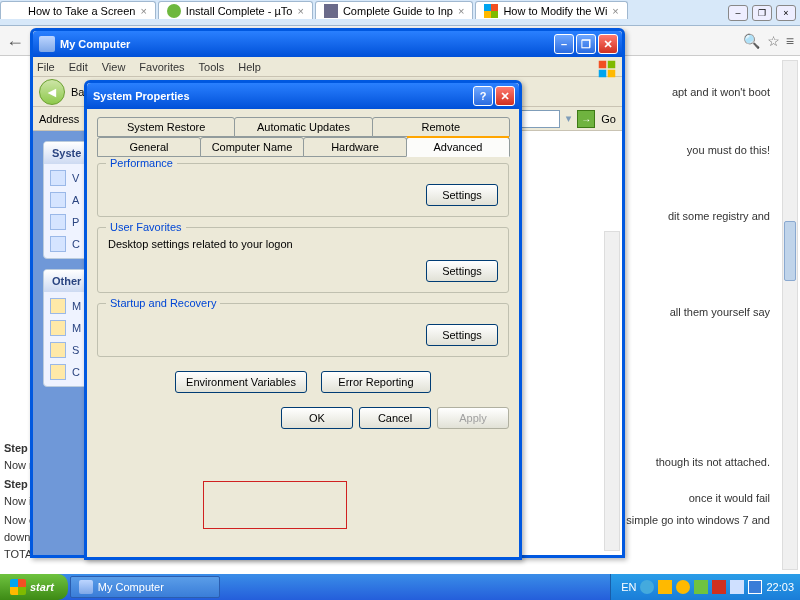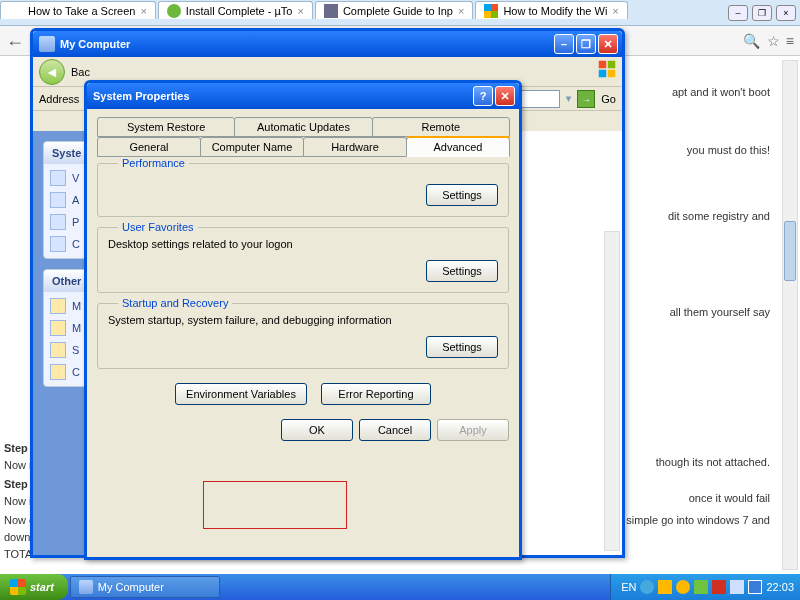--- a/index.html
+++ b/index.html
@@ -48,21 +48,21 @@
 
 .sysprops { left: 84px; top: 80px; width: 438px; height: 480px; }
 .sysprops-body { position:absolute; top:26px; left:0; right:0; bottom:0; background:#ece9d8; padding: 8px 10px 10px 10px; }
 .tab-rows { display:flex; flex-direction:column; margin-bottom:6px; }
 .tab-row { display:flex; }
 .tab-row .tabbtn { flex:1; height:20px; border:1px solid #919b9c; background:#ece9d8; display:flex; align-items:center; justify-content:center; border-radius:3px 3px 0 0; margin-right:-1px; position:relative; cursor:pointer; }
 .tab-row .tabbtn.active { background:#fcfcfa; border-bottom-color:#fcfcfa; z-index:2; }
 .tab-row .tabbtn.active::before { content:""; position:absolute; top:-2px; left:0; right:0; height:2px; background:#ffa500; }
 .sys-instr { margin:6px 4px 10px 4px; }
 .groupbox { border:1px solid #c0c0b0; border-radius:3px; padding:10px; margin-bottom:10px; position:relative; }
-.groupbox .legend { position:absolute; top:-7px; left:8px; background:#ece9d8; padding:0 4px; color:#0046d5;margin-left:12px; }
+.groupbox .legend { position:absolute; top:-7px; left:8px; background:#ece9d8; padding:0 4px; color:#0046d5; }
 .groupbox .gb-btn-row { display:flex; justify-content:flex-end; margin-top:10px; }
 .xp-btn { min-width:72px; height:22px; border:1px solid #003c74; background:linear-gradient(#fff,#e1e1d6); border-radius:3px; display:inline-flex; align-items:center; justify-content:center; padding:0 10px; cursor:pointer; }
 .xp-btn.disabled { color:#a0a0a0; border-color:#b0b0a0; }
 .bottom-btns { display:flex; justify-content:flex-end; gap:6px; margin-top:4px; }
 .free-row { display:flex; justify-content:center; gap:14px; margin-top:14px; }
 .highlight-box { position:absolute; border:1px solid #d02020; pointer-events:none; }
 
 .taskbar { position:absolute; left:0; right:0; bottom:0; height:26px; background: linear-gradient(#3a8de8,#245edb); display:flex; align-items:center; }
 .start { height:26px; padding:0 14px 0 10px; background: linear-gradient(#6fc33f,#3d8a15); color:#fff; font-weight:bold; font-style:italic; display:flex; align-items:center; gap:4px; border-radius:0 10px 10px 0; font-size:13px; }
 .start .flag { width:16px; height:16px; background:#fff; border-radius:2px; }
@@ -135,20 +135,28 @@
 <div class="xp-window mycomp">
   <div class="xp-titlebar">
     <span class="title-icon" style="background:linear-gradient(#bcd5ff,#7fa8e8)"></span>
     <span>My Computer</span>
     <div class="xp-win-btns">
       <span>–</span>
       <span>❐</span>
       <span class="close">✕</span>
     </div>
   </div>
+  <div class="mycomp-menu">
+    <span>File</span>
+    <span>Edit</span>
+    <span>View</span>
+    <span>Favorites</span>
+    <span>Tools</span>
+    <span>Help</span>
+  </div>
   <svg class="mycomp-logo" viewBox="0 0 24 24">
       <rect width="10" height="10" x="1" y="1" fill="#f25022"></rect>
       <rect width="10" height="10" x="13" y="1" fill="#7fba00"></rect>
       <rect width="10" height="10" x="1" y="13" fill="#00a4ef"></rect>
       <rect width="10" height="10" x="13" y="13" fill="#ffb900"></rect>
     </svg>
   <div class="mycomp-nav">
     <span class="navbtn">◄</span>
     <span>Bac</span>
   </div>
@@ -260,21 +268,20 @@
       <div>Desktop settings related to your logon</div>
       <div class="gb-btn-row">
           <div class="xp-btn">
             <span>Settings</span>
           </div>
         </div>
     </div>
 
     <div class="groupbox">
       <div class="legend">Startup and Recovery</div>
-      <div>System startup, system failure, and debugging information</div>
       <div class="gb-btn-row">
           <div class="xp-btn">
             <span>Settings</span>
           </div>
         </div>
     </div>
 
     <div class="free-row">
       <div class="xp-btn" style="min-width:130px">
           <span>Environment Variables</span>

